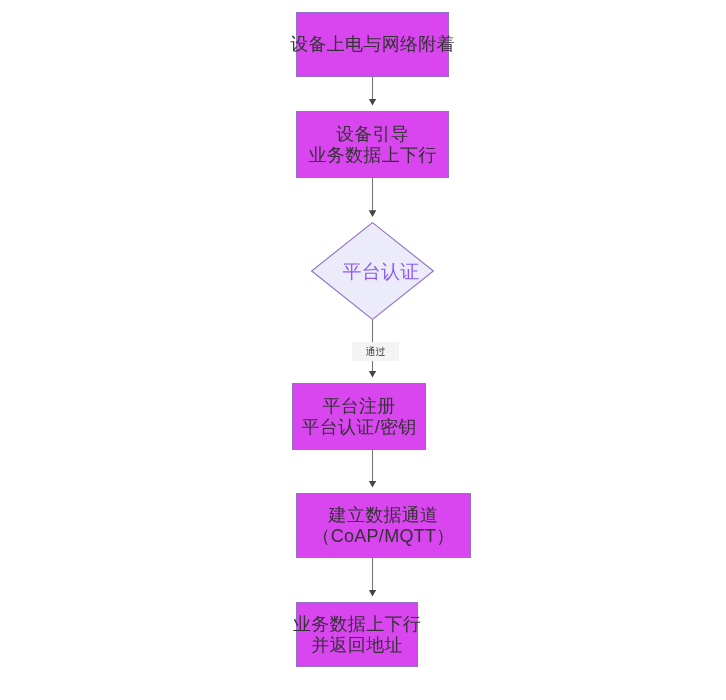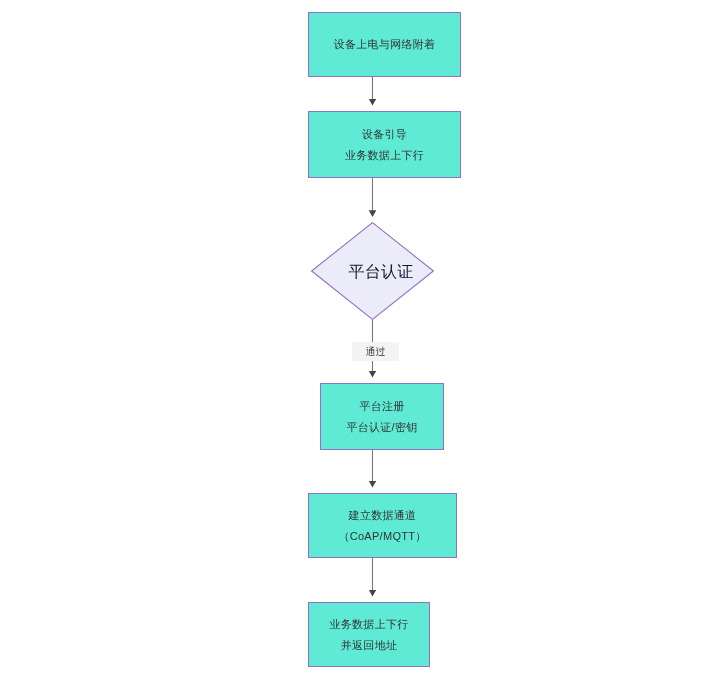--- a/index.html
+++ b/index.html
@@ -24,55 +24,54 @@
     position: absolute;
     left: 0;
     top: 0;
     width: 726px;
     height: 700px;
     pointer-events: none;
   }
   .node {
     position: absolute;
     box-sizing: border-box;
-    background: #5eead4;
+    background: #d946ef;
     border: 1px solid #9370c8;
     display: flex;
     flex-direction: column;
     align-items: center;
     justify-content: center;
     color: #333333;
-    font-size: 11px;
+    font-size: 18px;
     line-height: 21px;
     text-align: center;
     letter-spacing: 0.3px;
     white-space: nowrap;
-    margin-left: 12px;
   }
   .node .line {
     display: block;
   }
   .diamond-wrap {
     position: absolute;
     display: flex;
     align-items: center;
     justify-content: center;
   }
   .diamond-shape {
     position: absolute;
     left: 0;
     top: 0;
     width: 100%;
     height: 100%;
   }
   .diamond-label {
     position: relative;
     z-index: 2;
-    color: #0f172a;
-    font-size: 16px;
+    color: #8b5cf6;
+    font-size: 19px;
     line-height: 21px;
     text-align: center;
     letter-spacing: 0.3px;
     white-space: nowrap;
     margin-left: 17px;
   }
   .edge-label {
     position: absolute;
     background: #f4f4f4;
     color: #333333;
@@ -119,26 +118,26 @@
     <svg class="diamond-shape" viewBox="0 0 123 98" preserveAspectRatio="none" xmlns="http://www.w3.org/2000/svg">
       <polygon points="61.5,0.6 122.4,49 61.5,97.4 0.6,49" fill="#ebebfa" stroke="#9370c8" stroke-width="1.1"></polygon>
     </svg>
     <span class="diamond-label">平台认证</span>
   </div>
 
   <div class="edge-label" style="left:352px; top:342px; width:41px;">
     <span>通过</span>
   </div>
 
-  <div class="node" style="left:308px; top:383px; width:124px; height:67px;">
+  <div class="node" style="left:292px; top:383px; width:134px; height:67px;">
     <span class="line">平台注册</span>
     <span class="line">平台认证/密钥</span>
   </div>
 
-  <div class="node" style="left:296px; top:493px; width:149px; height:65px;">
+  <div class="node" style="left:296px; top:493px; width:175px; height:65px;">
     <span class="line">建立数据通道</span>
     <span class="line">（CoAP/MQTT）</span>
   </div>
 
   <div class="node" style="left:296px; top:602px; width:122px; height:65px;">
     <span class="line">业务数据上下行</span>
     <span class="line">并返回地址</span>
   </div>
 
 </div>

